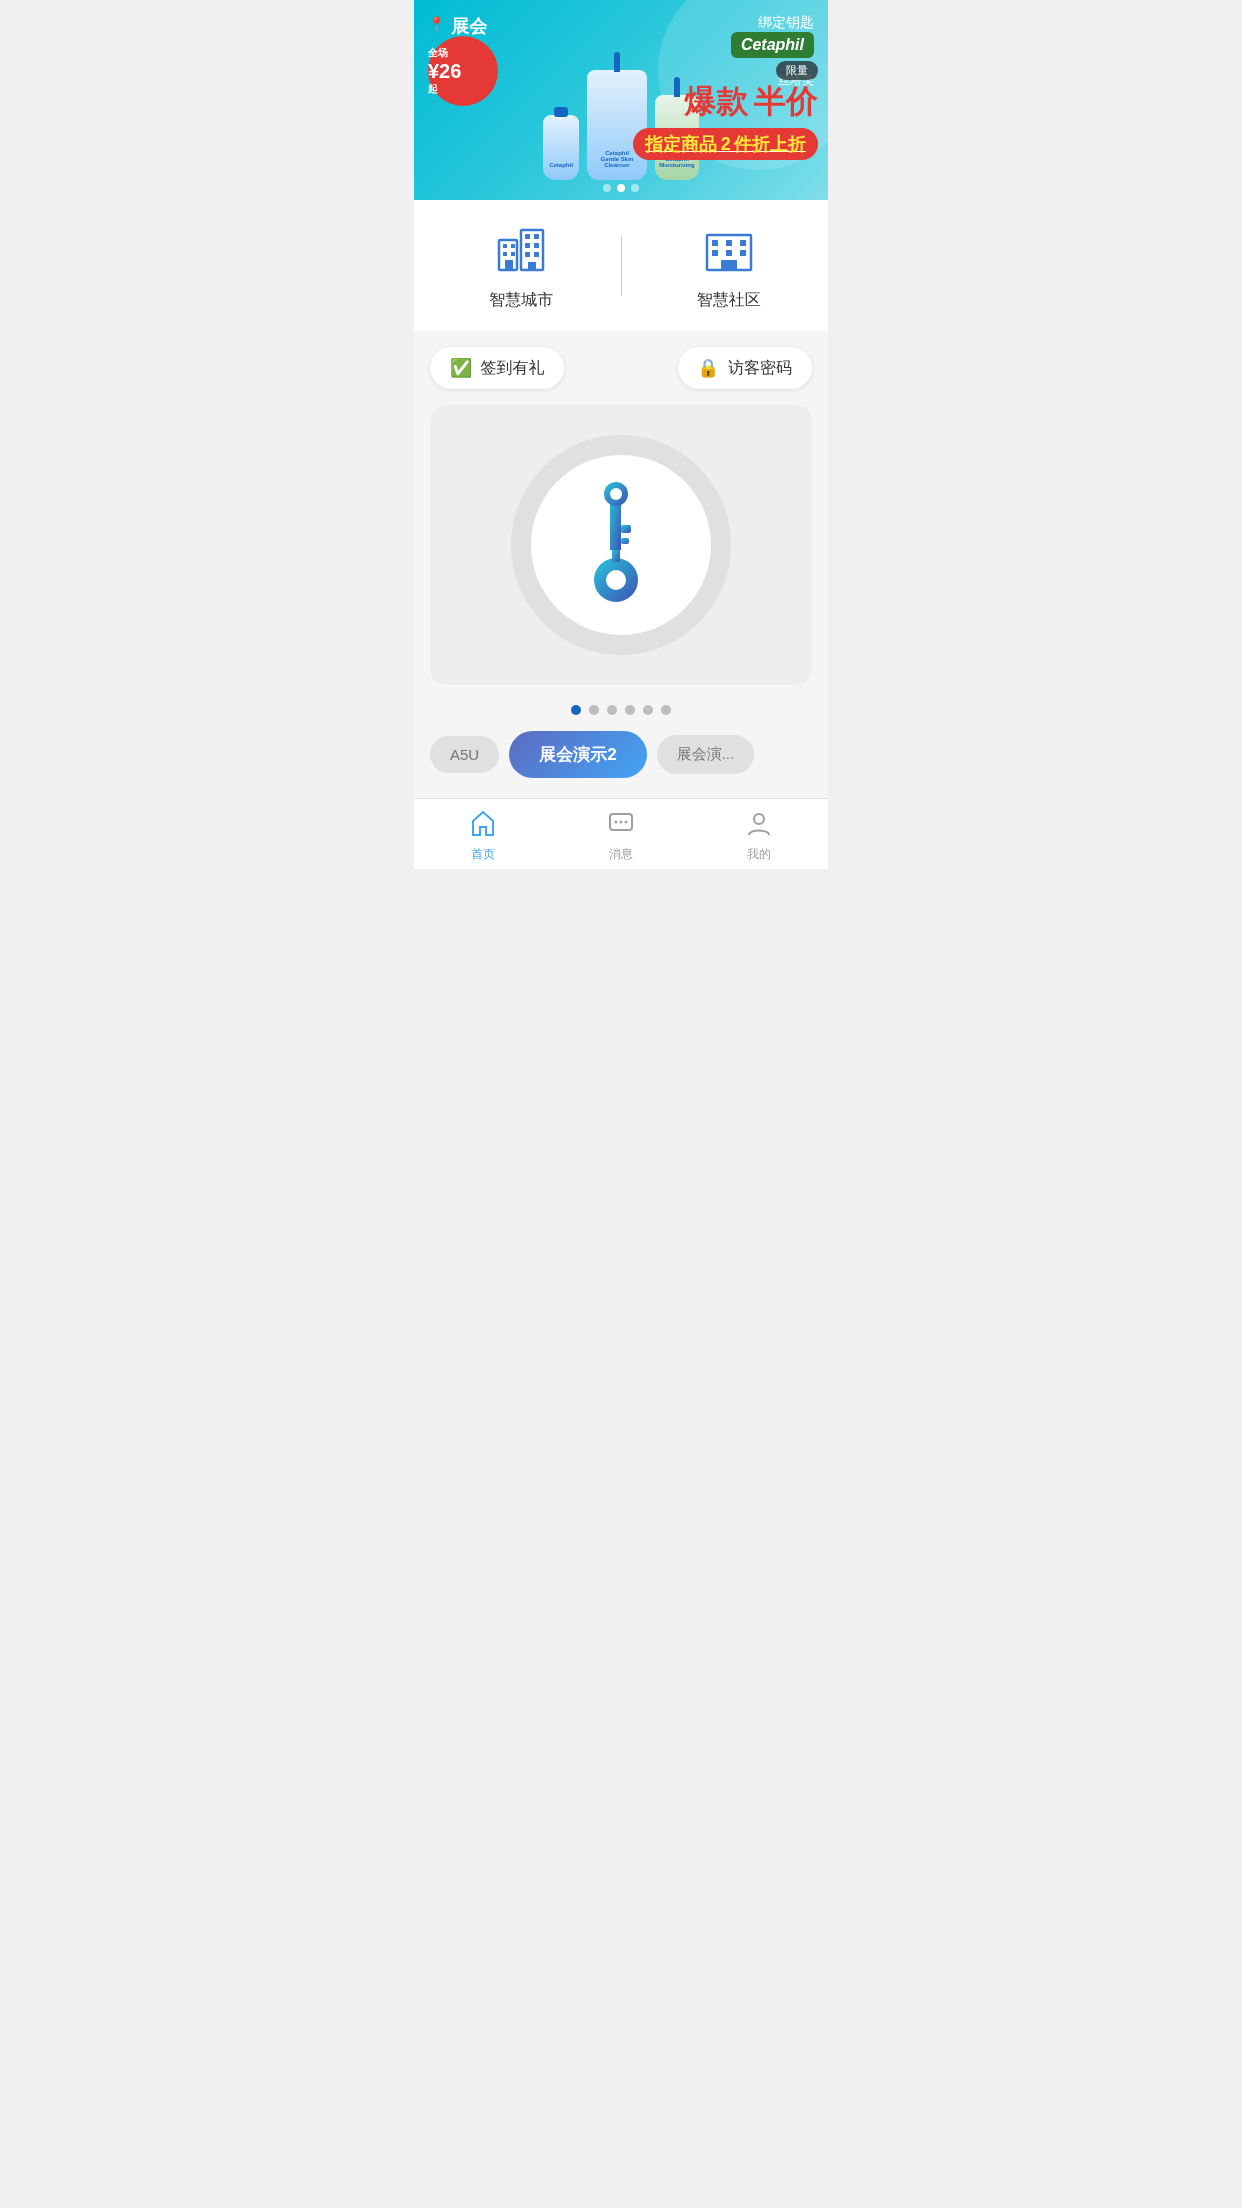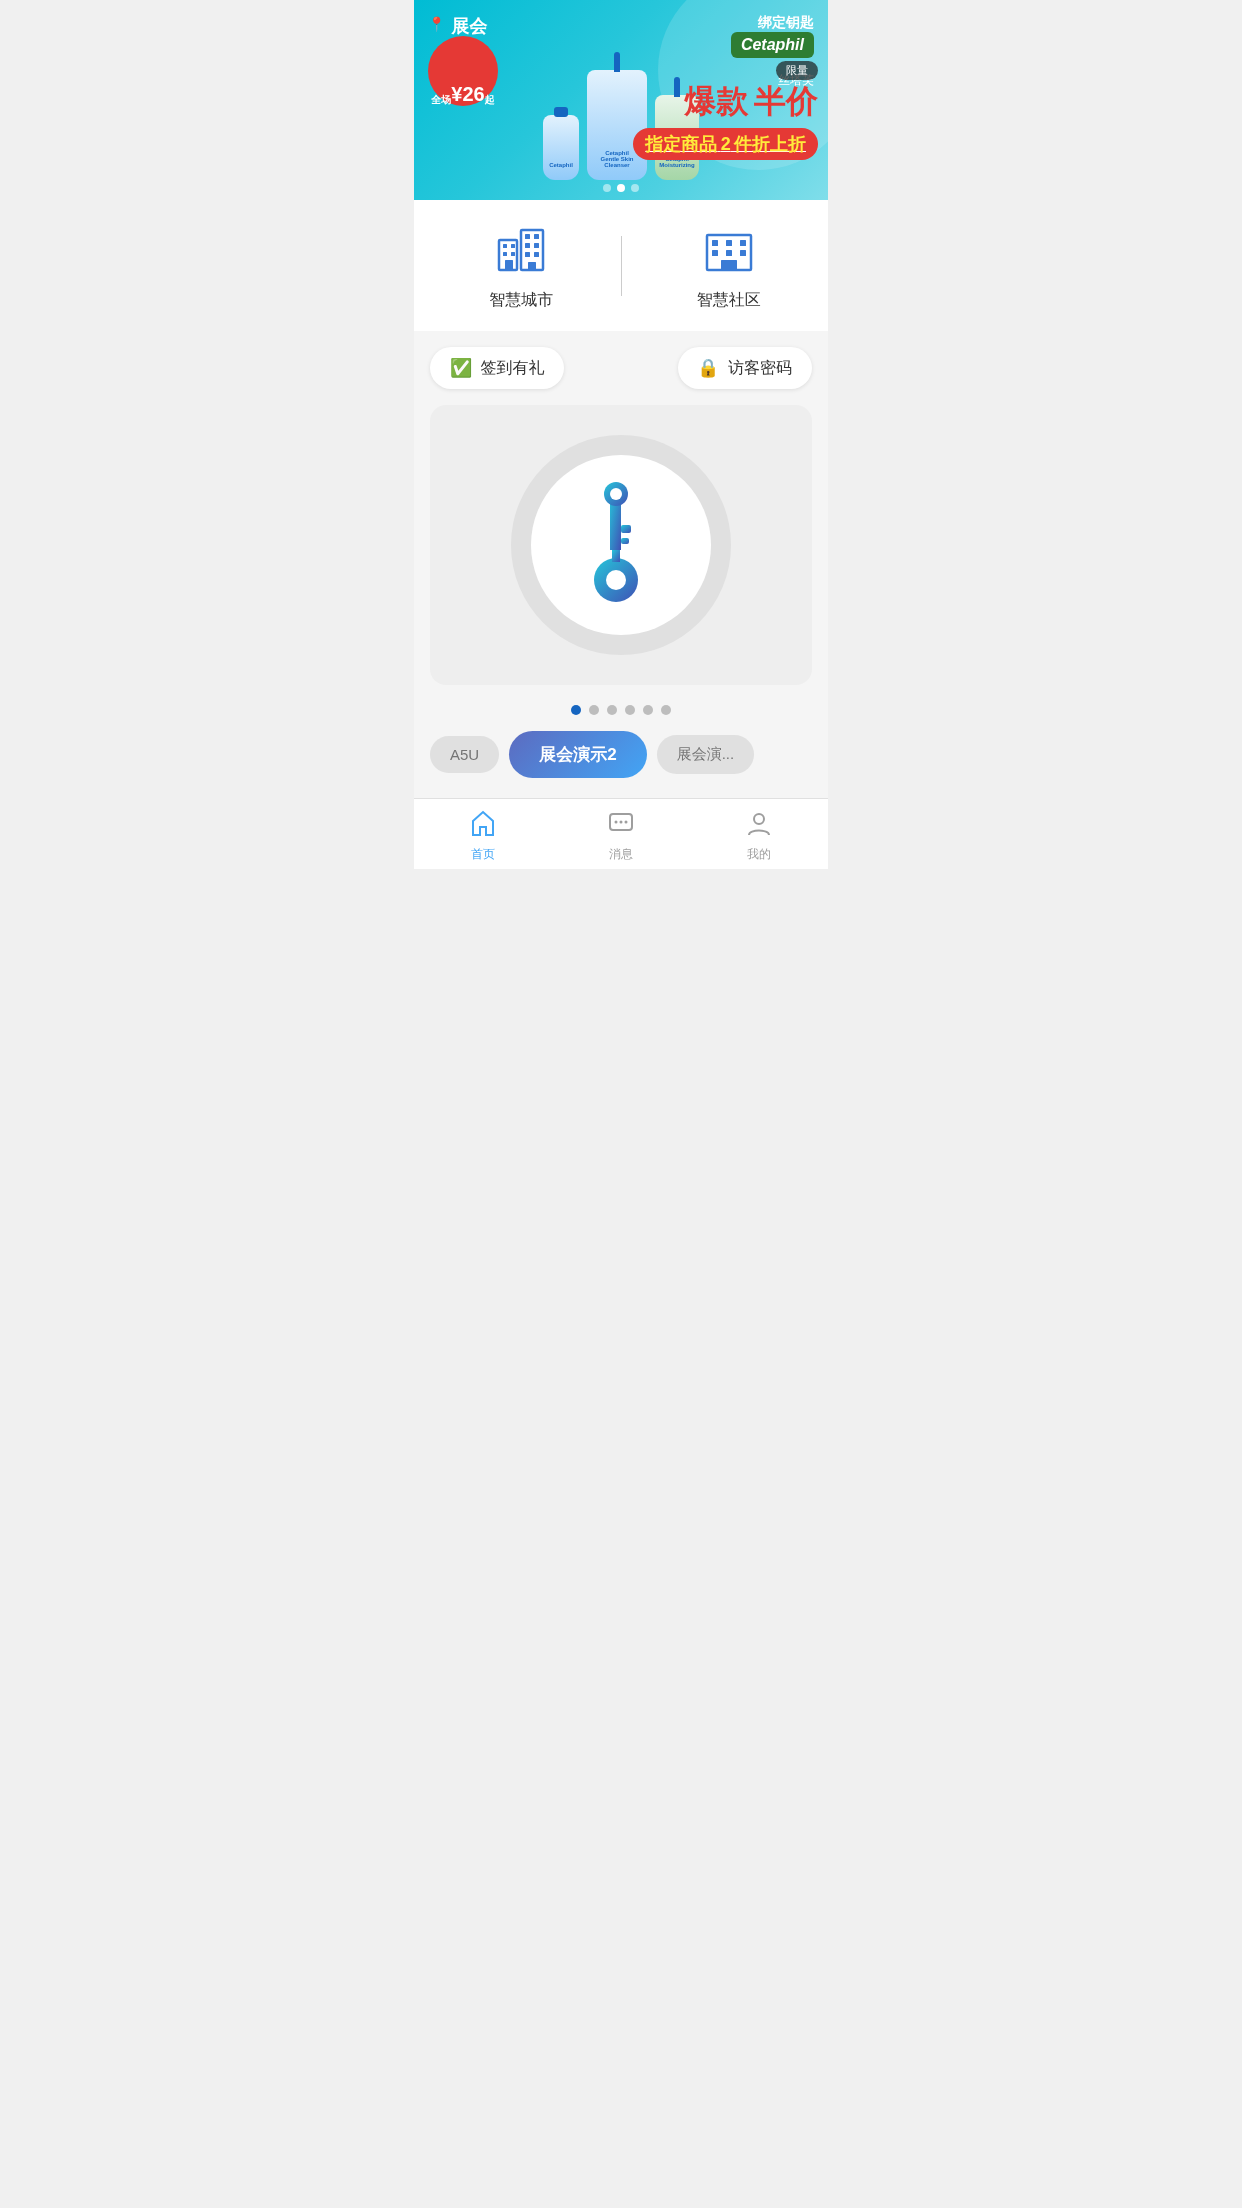--- a/index.html
+++ b/index.html
@@ -50,38 +50,37 @@
     .banner-price-badge {
       position: absolute;
       top: 36px;
       left: 14px;
       background: #e53935;
       color: white;
       border-radius: 50%;
       width: 70px;
       height: 70px;
       display: flex;
-      flex-direction: row;
-      align-items: flex-end;
+      flex-direction: column;
+      align-items: flex-start;
       justify-content: center;
       font-size: 10px;
       font-weight: bold;
       line-height: 1.2;
     }
     .banner-price-badge .price-main {
       font-size: 20px;
       font-weight: 900;
     }
     .banner-bind-key {
       position: absolute;
       top: 14px;
       right: 14px;
       color: white;
       font-size: 14px;
-      font-weight: bold;
     }
     .banner-cetaphil-logo {
       position: absolute;
       top: 32px;
       right: 14px;
       background: #2e7d32;
       color: white;
       border-radius: 6px;
       padding: 4px 10px;
       font-size: 16px;

